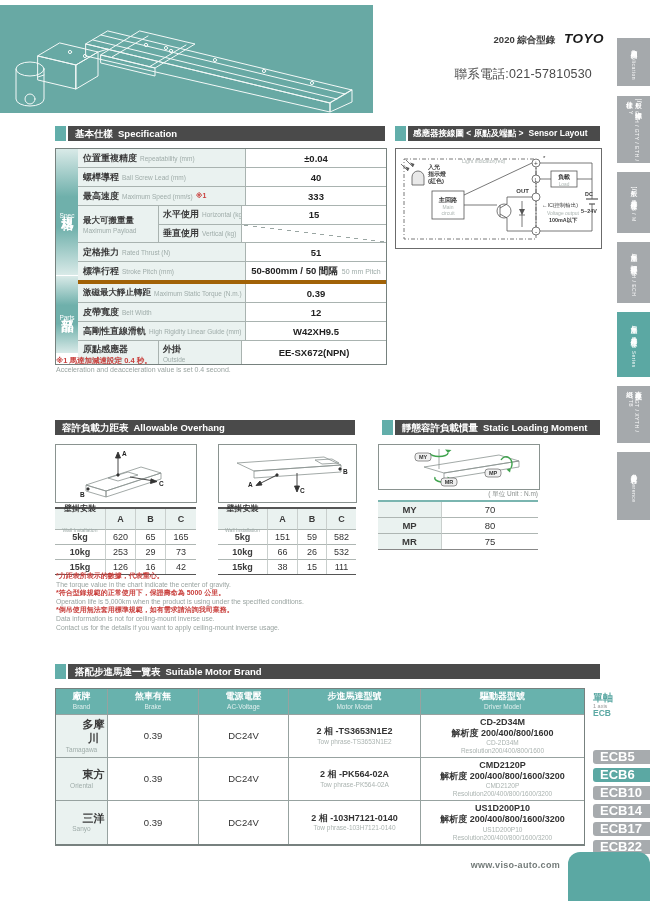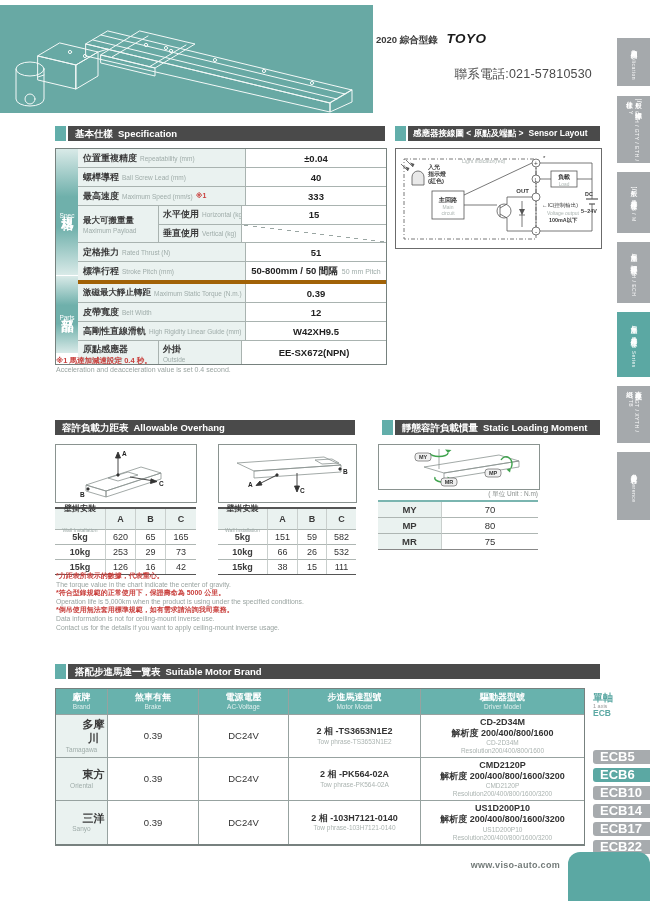--- a/index.html
+++ b/index.html
@@ -4,21 +4,21 @@
 <style>
   html,body{margin:0;padding:0;background:#ffffff;}
   .page{position:relative;width:650px;height:901px;background:#fff;overflow:hidden;
         font-family:"Liberation Sans","DejaVu Sans",sans-serif;color:#333;}
 
   
   .banner{position:absolute;left:0;top:5px;width:373px;height:108px;background:#68A9A4;}
   .banner svg{display:block;}
 
   
-  .cat-line{position:absolute;left:376px;top:31px;width:212px;font-size:9.5px;font-weight:bold;color:#3a3a3a;}
+  .cat-line{position:absolute;left:392px;top:31px;width:212px;text-align:right;font-size:9.5px;font-weight:bold;color:#3a3a3a;}
   .cat-line .logo{font-size:13.5px;font-style:italic;font-weight:bold;letter-spacing:.5px;color:#1a1a1a;margin-left:6px;}
   .phone{position:absolute;left:380px;top:66px;width:212px;text-align:right;font-size:12.5px;color:#4a4a4a;letter-spacing:.2px;}
 
   
   .stab{position:absolute;left:617px;width:33px;background:#A5A9AC;display:flex;align-items:center;justify-content:center;}
   .stab.active{background:#5BA8A3;}
   .stab .vwrap{display:flex;writing-mode:vertical-rl;text-orientation:mixed;color:#fff;gap:2px;align-items:center;}
   .stab .vcn{font-size:6.5px;font-weight:bold;letter-spacing:1px;}
   .stab .ven{font-size:5px;letter-spacing:.5px;opacity:.92;}
   .t1{top:38px;height:48px;} .t2{top:96px;height:67px;} .t3{top:172px;height:61px;}
@@ -87,21 +87,21 @@
   .mo-val{color:#333;}
   .mo-last{border-bottom:none;}
 
   
   .mt{position:absolute;left:55px;top:688px;width:528px;border:1px solid #77817F;border-bottom-width:2px;display:grid;
       grid-template-columns:52px 91px 90px 132px 163px;grid-template-rows:26px 43px 43px 43px;background:#fff;}
   .mcell{display:flex;flex-direction:column;align-items:center;justify-content:center;line-height:1.25;
          border-right:1px solid #97A2A0;border-bottom:1px solid #97A2A0;text-align:center;overflow:hidden;}
   .mcell.no-r{border-right:none;} .mcell.no-b{border-bottom:none;}
   .mth{background:#68B2AD;}
-  .mth .hcn{color:#fff;font-size:9px;font-weight:bold;}
+  .mth .hcn{color:#fff;font-size:9px;font-weight:bold;font-family:Liberation Mono, monospace;}
   .mth .hen{color:rgba(255,255,255,.8);font-size:6.5px;}
   .brand-cell{background:#EAF2F0;}
   .bcn{font-size:11px;font-weight:bold;color:#3a3a3a;margin-left:24px;}
   .ben{font-size:6.5px;color:#9FACA9;}
   .plain{font-size:9.5px;color:#333;}
   .m1{font-size:9px;font-weight:bold;color:#333;}
   .m2{font-size:6.5px;color:#ABB4B1;}
 
   
   .ecb-title{position:absolute;left:593px;top:692px;width:57px;text-align:left;line-height:1.1;}

